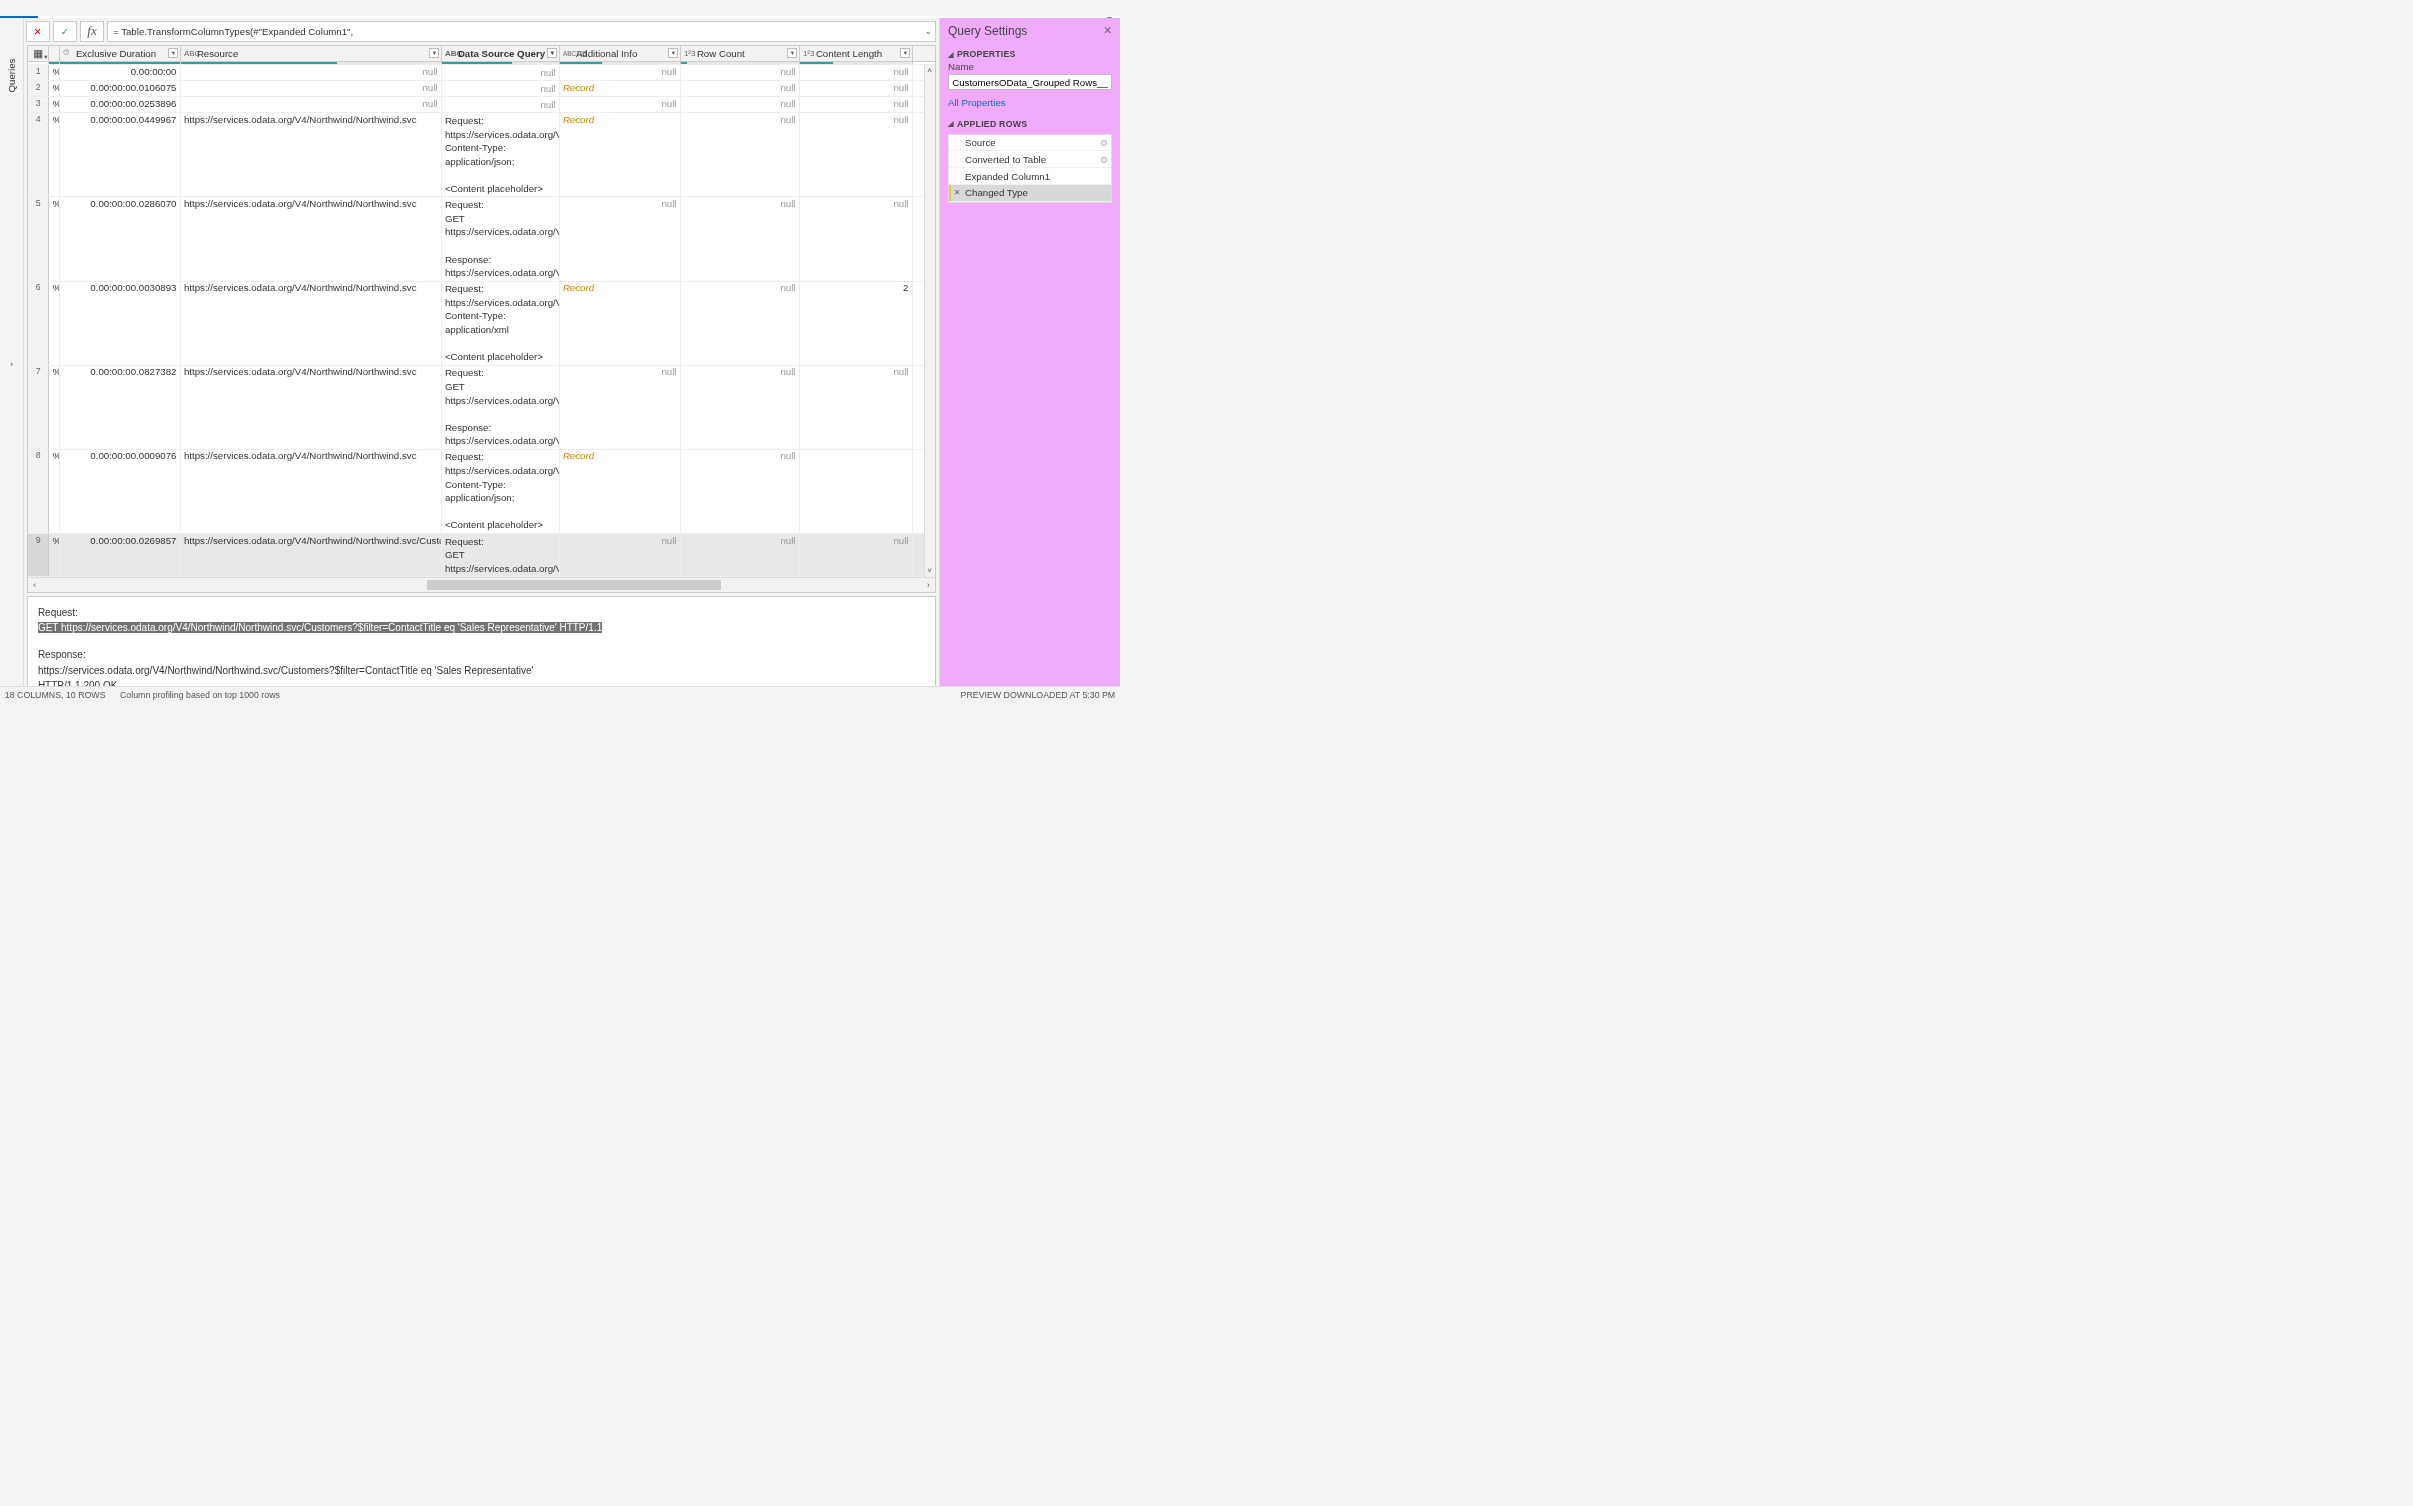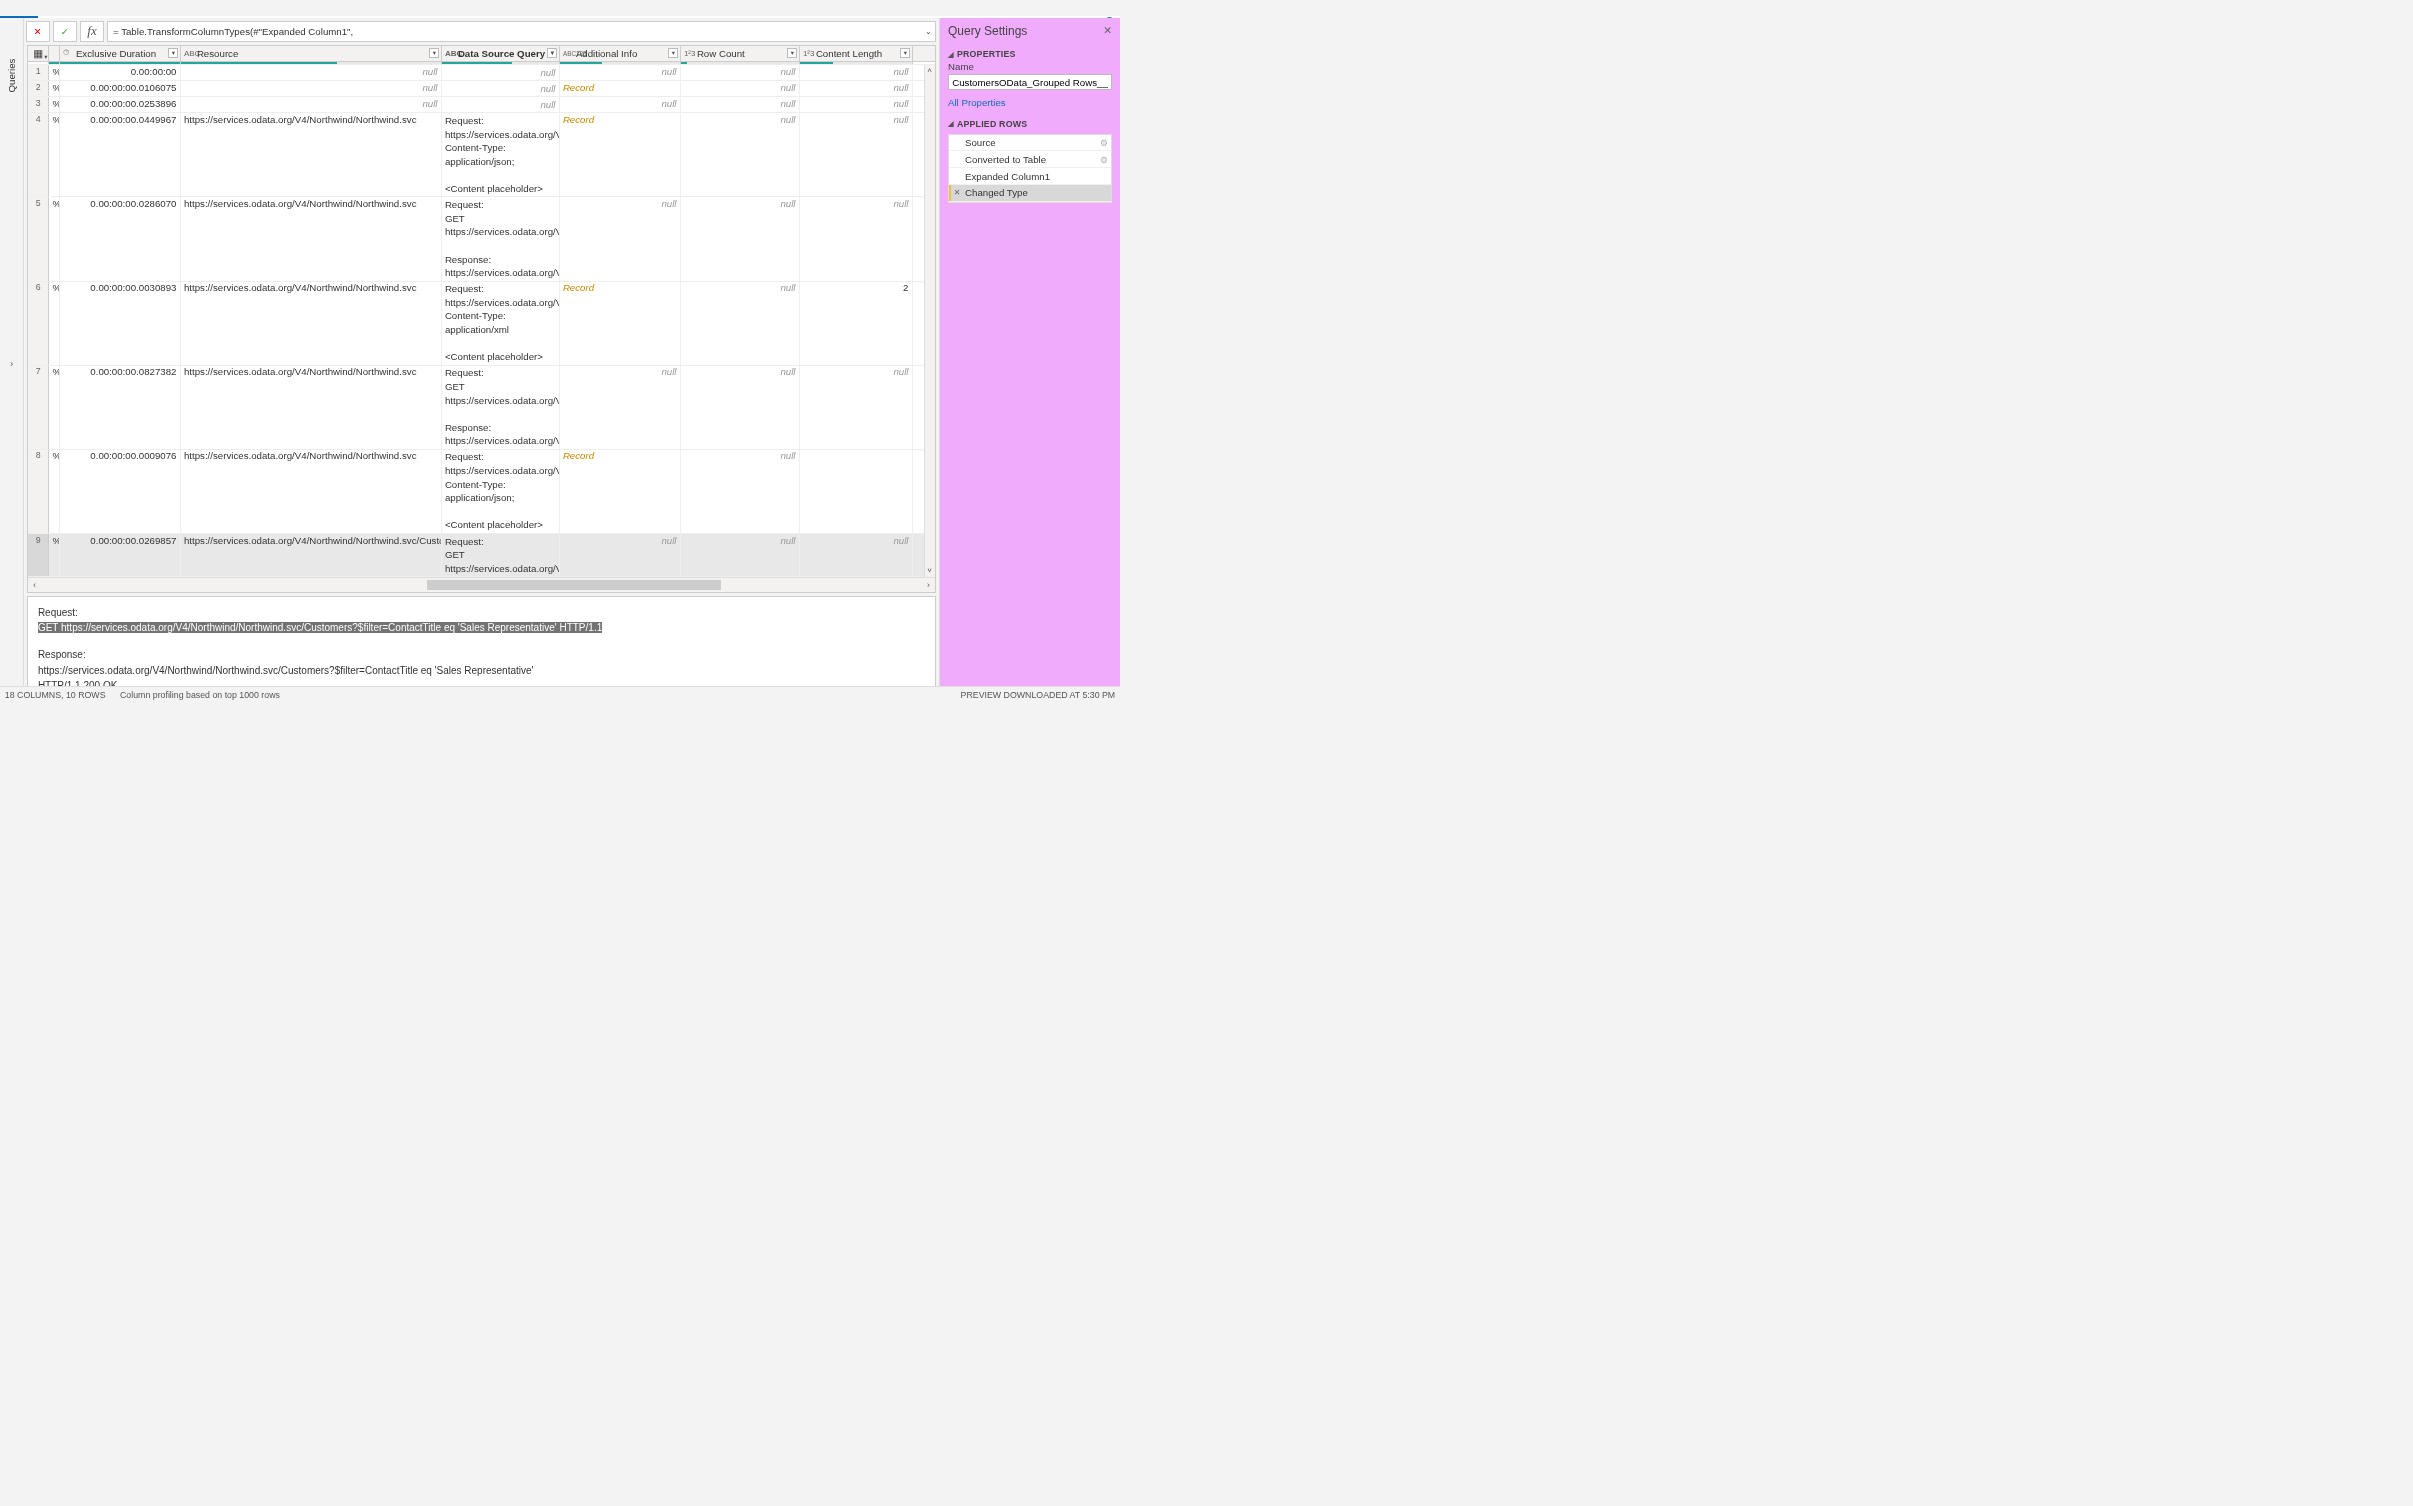--- a/index.html
+++ b/index.html
@@ -46,21 +46,21 @@
 .profile-row .pcell { border-right:0.8px solid #ccc; background:#e8e8e8; position:relative;}
 .profile-row .pcell .bar { position:absolute; left:0; top:0; bottom:0; background:#26a69a;}
 
 .grid-body { overflow:hidden; position:relative;}
 .grid-row { display:flex; border-bottom:0.8px solid #eee; min-height:15.3px; font-size:9.7px;}
 .grid-row.sel { background:#e8e8e8;}
 .grid-row .rownum { width:21px; border-right:0.8px solid #ccc; background:#f3f2f1; text-align:center; font-size:8.8px; color:#666; padding-top:0.8px;}
 .grid-row.sel .rownum { background:#d8d8d8;}
 .gcell { border-right:0.8px solid #eee; padding:0.8px 3.2px; overflow:hidden; font-size:9.7px;}
 .gcell.num { text-align:right; }
-.gcell .null { color:#999; font-style:italic; float:right;}
+.gcell .null { color:#999; float:right;}
 .gcell .record { color:#c58a00;font-style:italic;}
 .gcell.multi { white-space:pre-line; line-height:1.4;}
 
 
 .w-pct { width:10.5px; }
 .w-dur { width:121px; }
 .w-res { width:261px; }
 .w-dsq { width:118px; }
 .w-add { width:121px; }
 .w-rc  { width:119px; }

